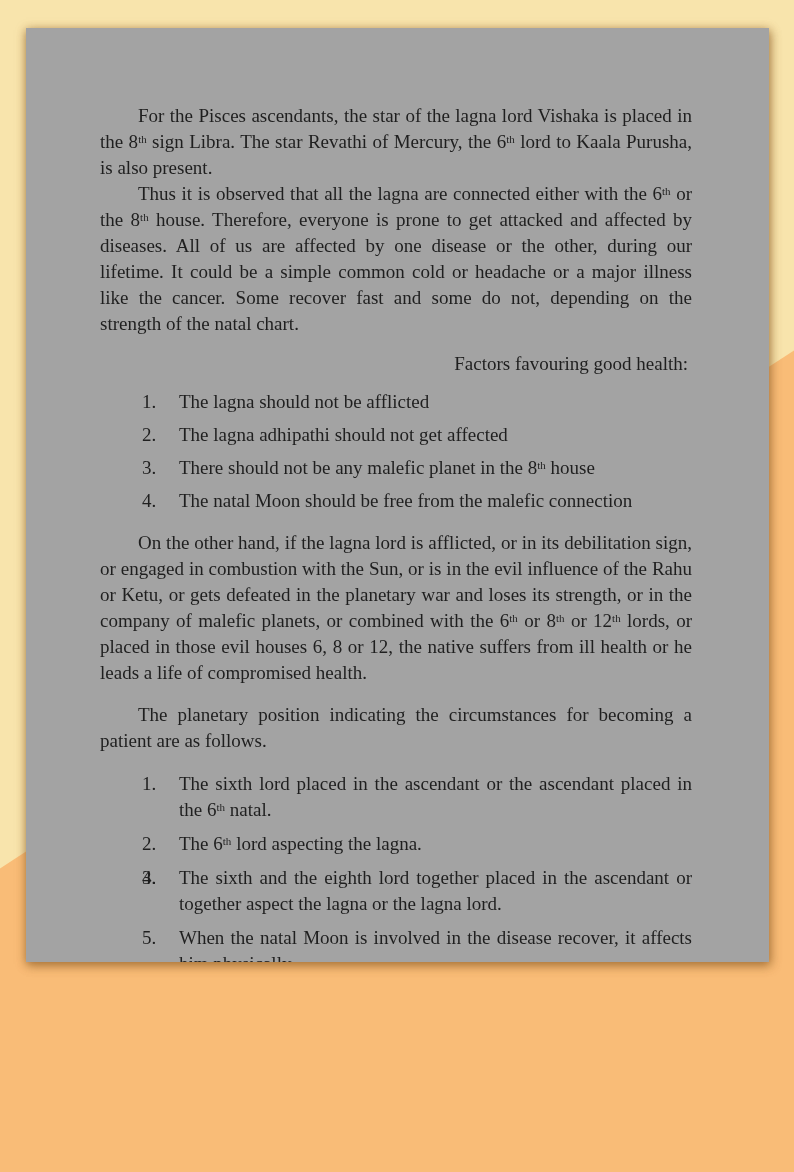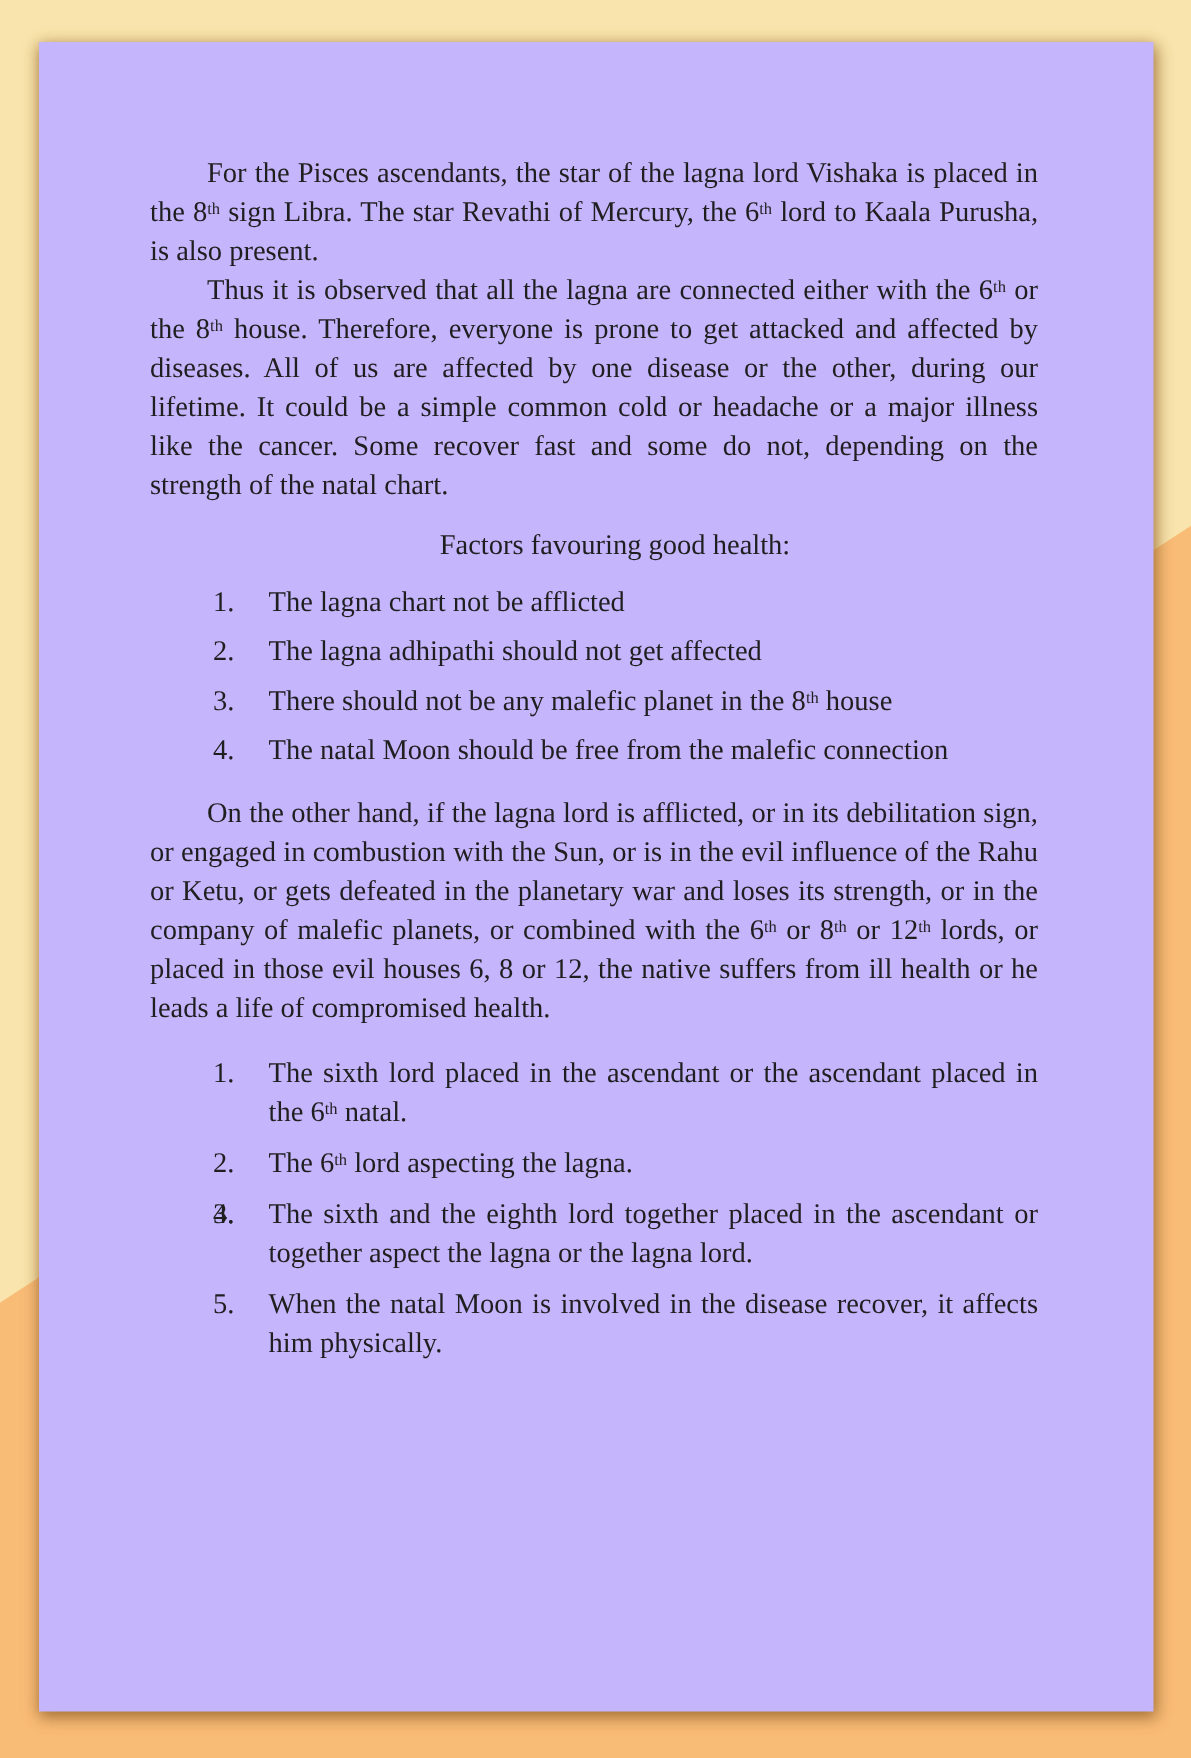--- a/index.html
+++ b/index.html
@@ -18,43 +18,43 @@
     position: absolute;
     inset: 0;
     background: #F9BC77;
     clip-path: polygon(0 74.1%, 100% 29.9%, 100% 100%, 0 100%);
   }
   .sheet {
     position: absolute;
     left: 26px;
     top: 28px;
     width: 743px;
-    height: 1113px;
-    background: #c4b5fd;
+    height: 934px;
+    background: #a3a3a3;
     box-shadow: 0 2px 9px rgba(146, 97, 41, 0.65), 2px 4px 10px rgba(146, 97, 41, 0.45);
     overflow: hidden;
   }
   .content {
     position: absolute;
     left: 74px;
     top: 75px;
     width: 592px;
     color: #1F1F1F;
     font-size: 19px;
     line-height: 26px;
   }
   .para {
     margin: 0;
     text-indent: 38px;
     text-align: justify;
   }
   .heading {
     margin: 4px;
     text-indent: 28px;
-    text-align: center;
+    text-align: right;
   }
   sup {
     font-size: 0.58em;
     line-height: 0;
     vertical-align: 0.42em;
   }
   .list { margin: 0; }
   .li {
     position: relative;
     padding-left: 79px;
@@ -82,36 +82,37 @@
 <div class="bg-wedge"></div>
 
 <div class="sheet">
   <div class="content" id="content">
       <p class="para block-0"><span>For the Pisces ascendants, the star of the lagna lord Vishaka is placed in the 8</span><sup>th</sup><span> sign Libra. The star Revathi of Mercury, the 6</span><sup>th</sup><span> lord to Kaala Purusha, is also present.</span></p>
       <p class="para block-1"><span>Thus it is observed that all the lagna are connected either with the 6</span><sup>th</sup><span> or the 8</span><sup>th</sup><span> house. Therefore, everyone is prone to get attacked and affected by diseases. All of us are affected by one disease or the other, during our lifetime. It could be a simple common cold or headache or a major illness like the cancer. Some recover fast and some do not, depending on the strength of the natal chart.</span></p>
       <p class="heading block-2"><span>Factors favouring good health:</span></p>
       <div class="list block-3">
         <div class="li">
           <span class="num">1.</span>
-          <div class="li-body"><span>The lagna chart not be afflicted</span></div>
+          <div class="li-body"><span>The lagna should not be afflicted</span></div>
         </div>
         <div class="li">
           <span class="num">2.</span>
           <div class="li-body"><span>The lagna adhipathi should not get affected</span></div>
         </div>
         <div class="li">
           <span class="num">3.</span>
           <div class="li-body"><span>There should not be any malefic planet in the 8</span><sup>th</sup><span> house</span></div>
         </div>
         <div class="li">
           <span class="num">4.</span>
           <div class="li-body"><span>The natal Moon should be free from the malefic connection</span></div>
         </div>
       </div>
       <p class="para block-4"><span>On the other hand, if the lagna lord is afflicted, or in its debilitation sign, or engaged in combustion with the Sun, or is in the evil influence of the Rahu or Ketu, or gets defeated in the planetary war and loses its strength, or in the company of malefic planets, or combined with the 6</span><sup>th</sup><span> or 8</span><sup>th</sup><span> or 12</span><sup>th</sup><span> lords, or placed in those evil houses 6, 8 or 12, the native suffers from ill health or he leads a life of compromised health.</span></p>
+      <p class="para block-5"><span>The planetary position indicating the circumstances for becoming a patient are as follows.</span></p>
       <div class="list block-6">
         <div class="li">
           <span class="num">1.</span>
           <div class="li-body"><span>The sixth lord placed in the ascendant or the ascendant placed in the 6</span><sup>th</sup><span> natal.</span></div>
         </div>
         <div class="li">
           <span class="num">2.</span>
           <div class="li-body"><span>The 6</span><sup>th</sup><span> lord aspecting the lagna.</span></div>
         </div>
         <div class="li">

